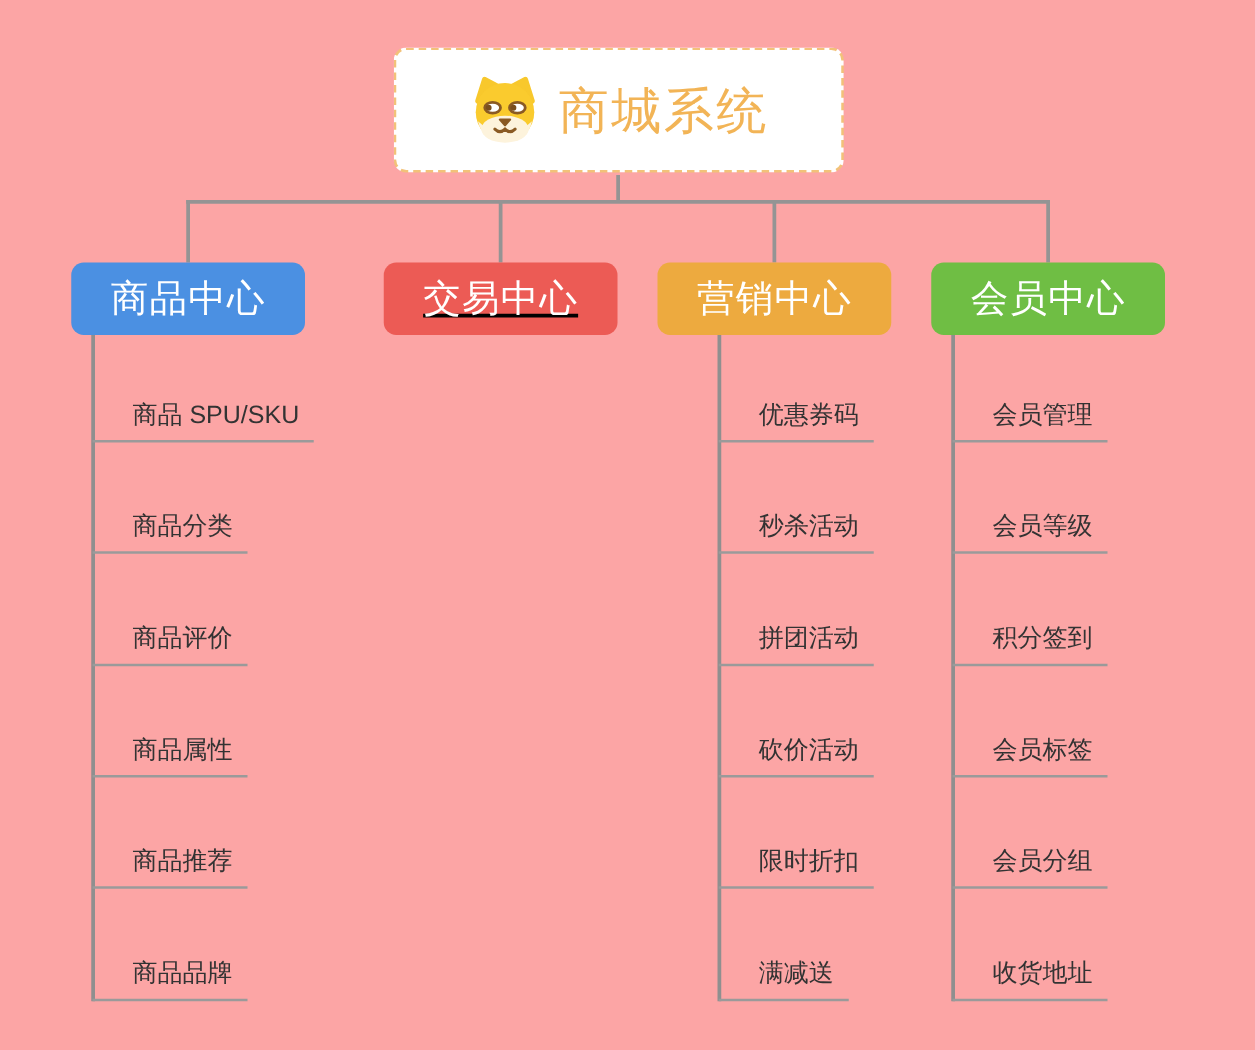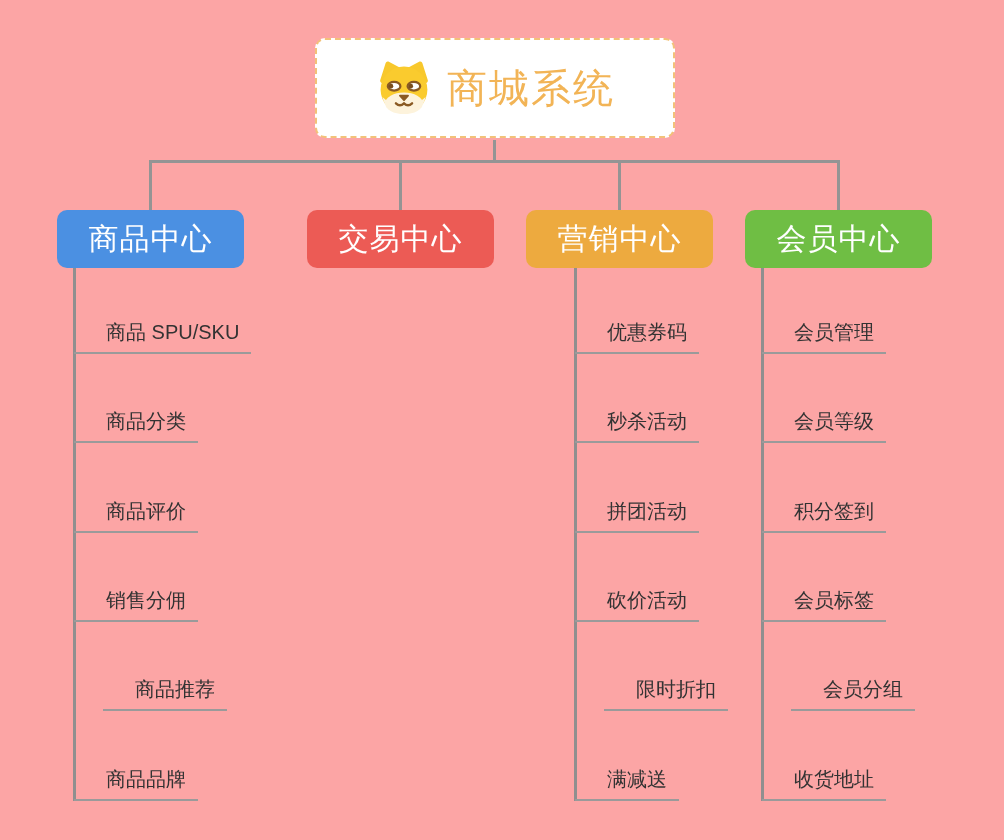--- a/index.html
+++ b/index.html
@@ -37,21 +37,21 @@
   .column { position:absolute; top:268px; width:250px; height:540px; }
   .col-0 { left:73px; } .col-1 { left:323px; }
   .col-2 { left:574px; } .col-3 { left:761px; }
   .spine { position:absolute; left:0; top:0; width:3px; height:533px; background:#8f8f8f; }
   .leaf {
     position:absolute; left:1px; white-space:nowrap; display:inline-block;
     padding:0 12px 8px 32px; line-height:24px; font-size:20px; color:#333333;
     border-bottom:2px solid #9a9a9a; box-sizing:content-box;
   }
   .r0 { top:52px; }  .r1 { top:141px; } .r2 { top:231px; }
-  .r3 { top:320px; } .r4 { top:409px;margin-left:29px; } .r5 { top:499px; }
+  .r3 { top:320px; } .r4 { top:409px; } .r5 { top:499px; }
 </style>
 </head>
 <body>
 
 <div id="canvas">
 
   <div class="root-node" style="border-color: rgb(242, 194, 121); background: rgb(255, 255, 255);">
     <svg class="root-icon" viewBox="0 0 64 60">
       <polygon points="8,22 14,3 27,10" fill="#f8c82c" stroke="#f8c82c" stroke-width="5" stroke-linejoin="round"></polygon>
       <polygon points="56,22 50,3 37,10" fill="#f8c82c" stroke="#f8c82c" stroke-width="5" stroke-linejoin="round"></polygon>
@@ -71,36 +71,36 @@
   <div class="line stem"></div>
   <div class="line bus"></div>
   <div class="line drop drop-0"></div>
   <div class="line drop drop-1"></div>
   <div class="line drop drop-2"></div>
   <div class="line drop drop-3"></div>
 
   <div class="branch branch-0" style="background: rgb(75, 144, 226);">
     <span>商品中心</span>
   </div>
-  <div class="branch branch-1" style="background: rgb(236, 91, 85);">
+  <div class="branch branch-1" style="background: rgb(236, 91, 85); text-decoration: underline;">
     <span>交易中心</span>
   </div>
   <div class="branch branch-2" style="background: rgb(237, 170, 63);">
     <span>营销中心</span>
   </div>
   <div class="branch branch-3" style="background: rgb(111, 190, 68);">
     <span>会员中心</span>
   </div>
 
   <div class="column col-0">
     <div class="spine"></div>
     <div class="leaf r0">商品 SPU/SKU</div>
     <div class="leaf r1">商品分类</div>
     <div class="leaf r2">商品评价</div>
-    <div class="leaf r3">销售分佣</div>
+    <div class="leaf r3">商品属性</div>
     <div class="leaf r4">商品推荐</div>
     <div class="leaf r5">商品品牌</div>
   </div>
 
 
   <div class="column col-2">
     <div class="spine"></div>
     <div class="leaf r0">优惠券码</div>
     <div class="leaf r1">秒杀活动</div>
     <div class="leaf r2">拼团活动</div>

